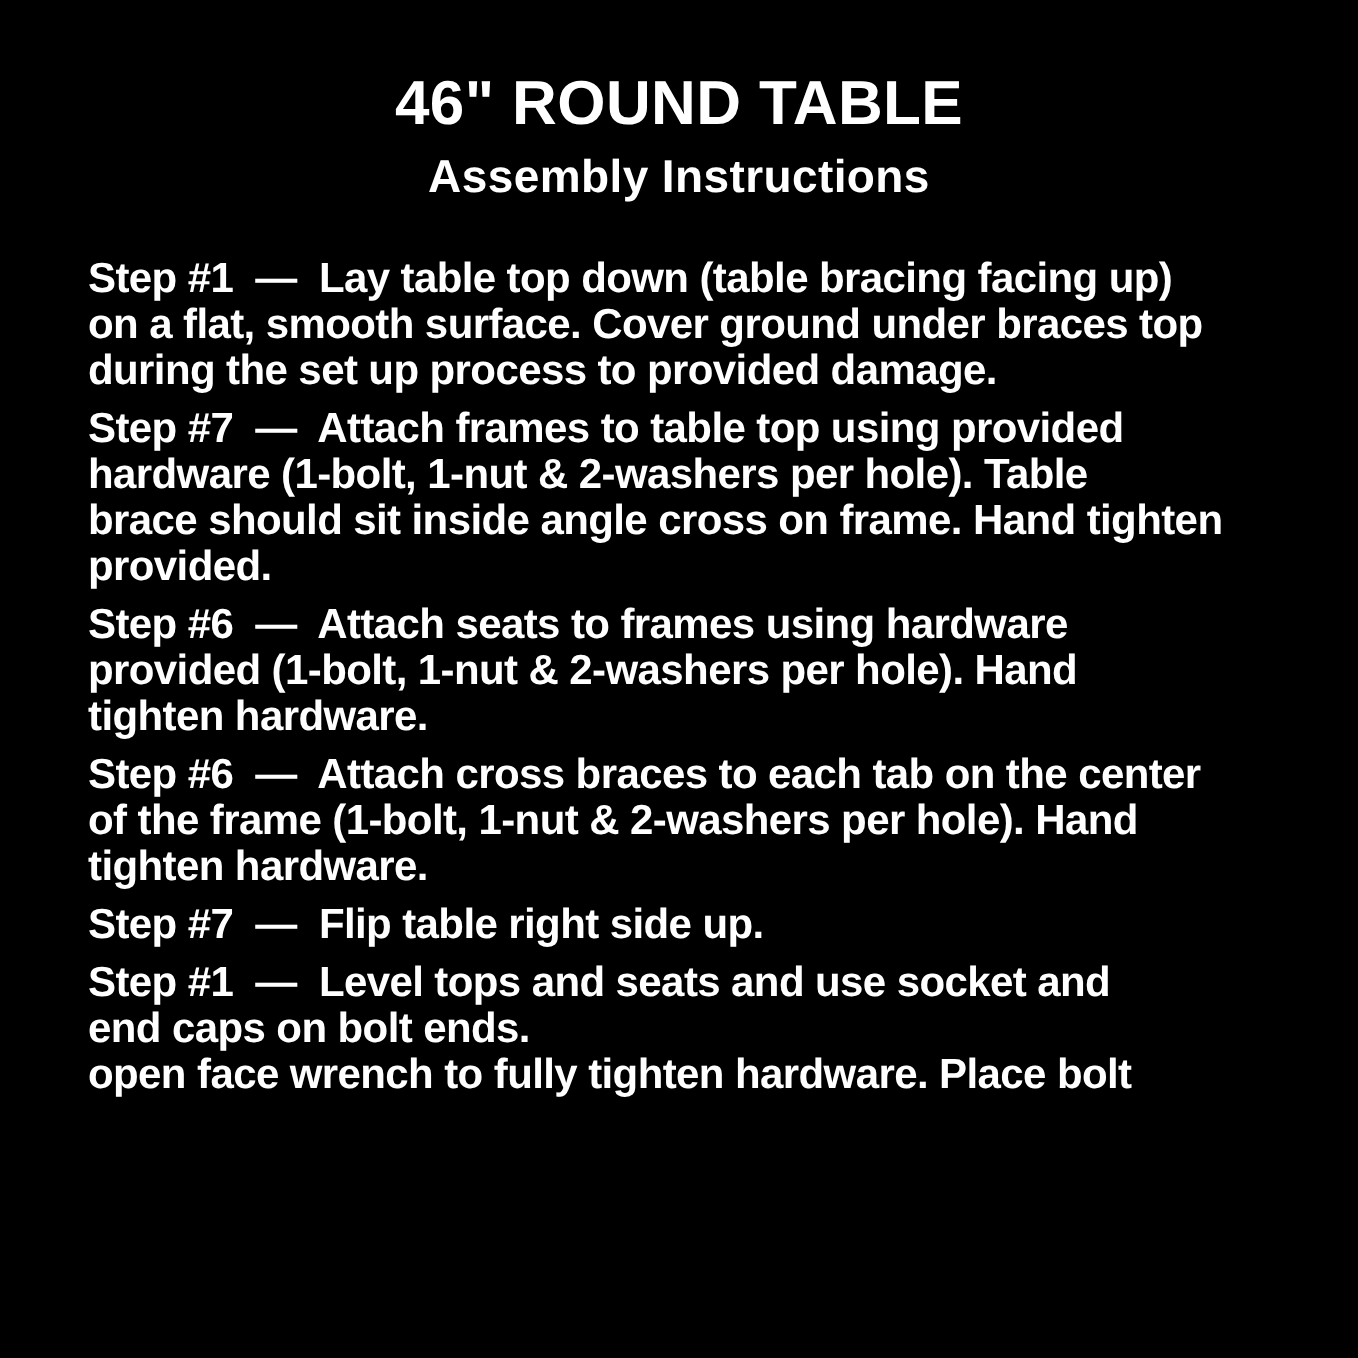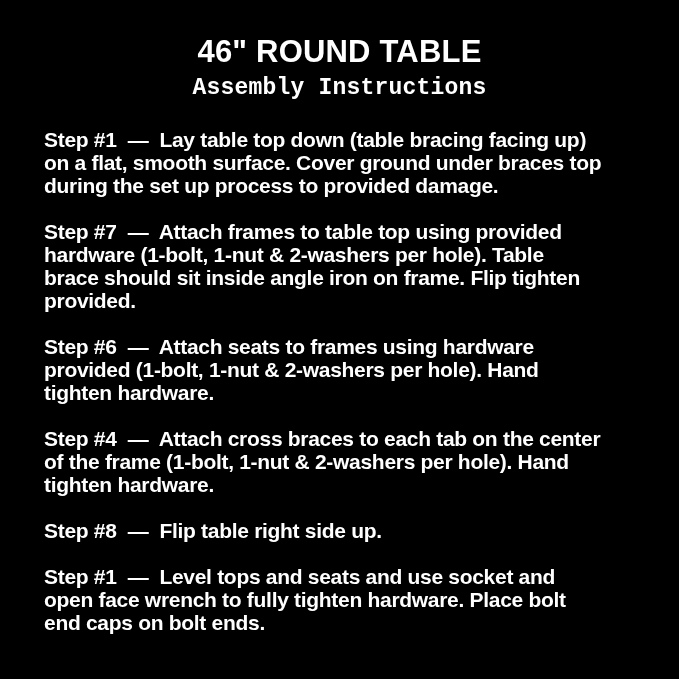--- a/index.html
+++ b/index.html
@@ -25,28 +25,27 @@
     font-size: 31px;
     line-height: 1;
     letter-spacing: 0.2px;
   }
   .subtitle {
     margin: 10px 0 0 0;
     text-align: center;
     font-size: 23px;
     line-height: 1;
     letter-spacing: 0.2px;
-    font-family: Liberation Mono, monospace;
   }
   .steps {
     margin-top: 28px;
     padding: 0 20px 0 44px;
     display: flex;
     flex-direction: column;
-    gap: 23px;
+    gap: 6px;
   }
   .step {
     display: block;
   }
   .step-line {
     white-space: pre;
     font-size: 21px;
     line-height: 23px;
     letter-spacing: -0.3px;
   }
@@ -61,35 +60,35 @@
   </header>
   <main class="steps">
       <div class="step">
         <div class="step-line">Step #1  —  Lay table top down (table bracing facing up)</div>
         <div class="step-line">on a flat, smooth surface. Cover ground under braces top</div>
         <div class="step-line">during the set up process to provided damage.</div>
       </div>
       <div class="step">
         <div class="step-line">Step #7  —  Attach frames to table top using provided</div>
         <div class="step-line">hardware (1-bolt, 1-nut &amp; 2-washers per hole). Table</div>
-        <div class="step-line">brace should sit inside angle iron on frame. Flip tighten</div>
+        <div class="step-line">brace should sit inside angle cross on frame. Hand tighten</div>
         <div class="step-line">provided.</div>
       </div>
       <div class="step">
         <div class="step-line">Step #6  —  Attach seats to frames using hardware</div>
         <div class="step-line">provided (1-bolt, 1-nut &amp; 2-washers per hole). Hand</div>
         <div class="step-line">tighten hardware.</div>
       </div>
       <div class="step">
-        <div class="step-line">Step #4  —  Attach cross braces to each tab on the center</div>
+        <div class="step-line">Step #6  —  Attach cross braces to each tab on the center</div>
         <div class="step-line">of the frame (1-bolt, 1-nut &amp; 2-washers per hole). Hand</div>
         <div class="step-line">tighten hardware.</div>
       </div>
       <div class="step">
-        <div class="step-line">Step #8  —  Flip table right side up.</div>
+        <div class="step-line">Step #7  —  Flip table right side up.</div>
       </div>
       <div class="step">
         <div class="step-line">Step #1  —  Level tops and seats and use socket and</div>
+        <div class="step-line">end caps on bolt ends.</div>
         <div class="step-line">open face wrench to fully tighten hardware. Place bolt</div>
-        <div class="step-line">end caps on bolt ends.</div>
       </div>
     </main>
 </div>
 
 </body></html>

